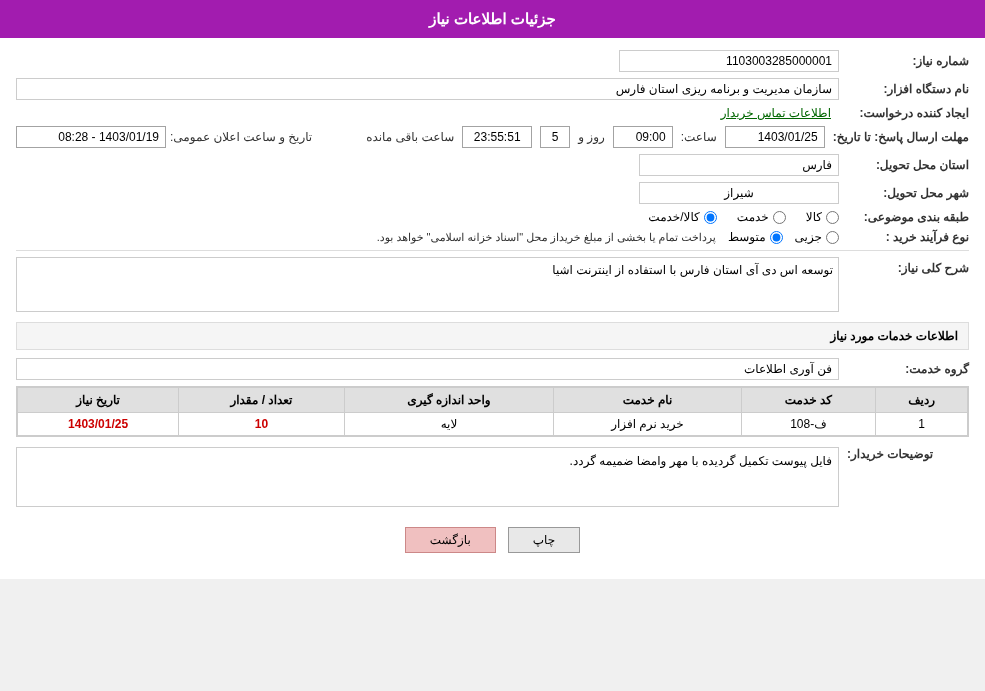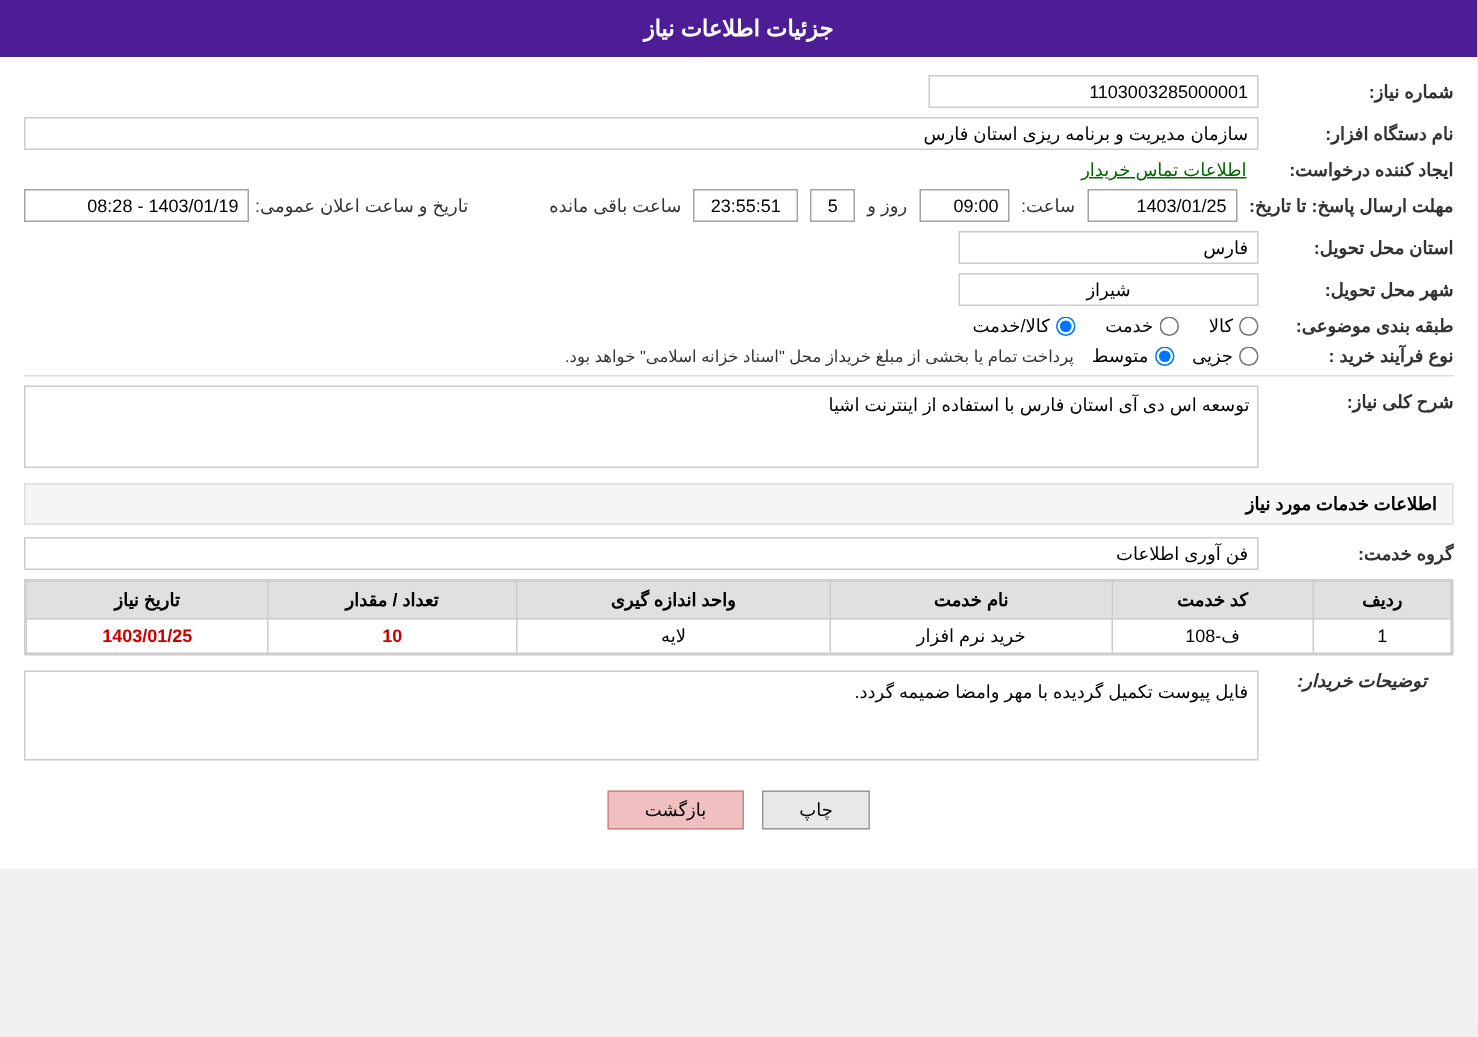--- a/index.html
+++ b/index.html
@@ -8,21 +8,21 @@
       font-size: 12px;
       background: #f0f0f0;
       direction: rtl;
     }
     .page-container {
       width: 985px;
       background: #fff;
       margin: 0 auto;
     }
     .header {
-      background: #4c1d95;
+      background: #a21caf;
       color: white;
       text-align: center;
       padding: 10px;
       font-size: 15px;
       font-weight: bold;
     }
     .content {
       padding: 12px 16px;
       background: #fff;
     }
@@ -131,25 +131,24 @@
       text-align: center;
     }
     .buyer-notes {
       display: flex;
       align-items: flex-start;
       margin-bottom: 10px;
       direction: rtl;
     }
     .buyer-notes-label {
       min-width: 130px;
-      text-align: center;
-      padding-left: 8px;
-      color: #333;
-      font-weight: bold;
-      font-style: italic;
+      text-align: left;
+      padding-left: 8px;
+      color: #333;
+      font-weight: bold;
     }
     .buyer-notes-content {
       flex: 1;
       border: 1px solid #ccc;
       min-height: 60px;
       padding: 6px;
       text-align: right;
       direction: rtl;
       background: #fff;
     }

